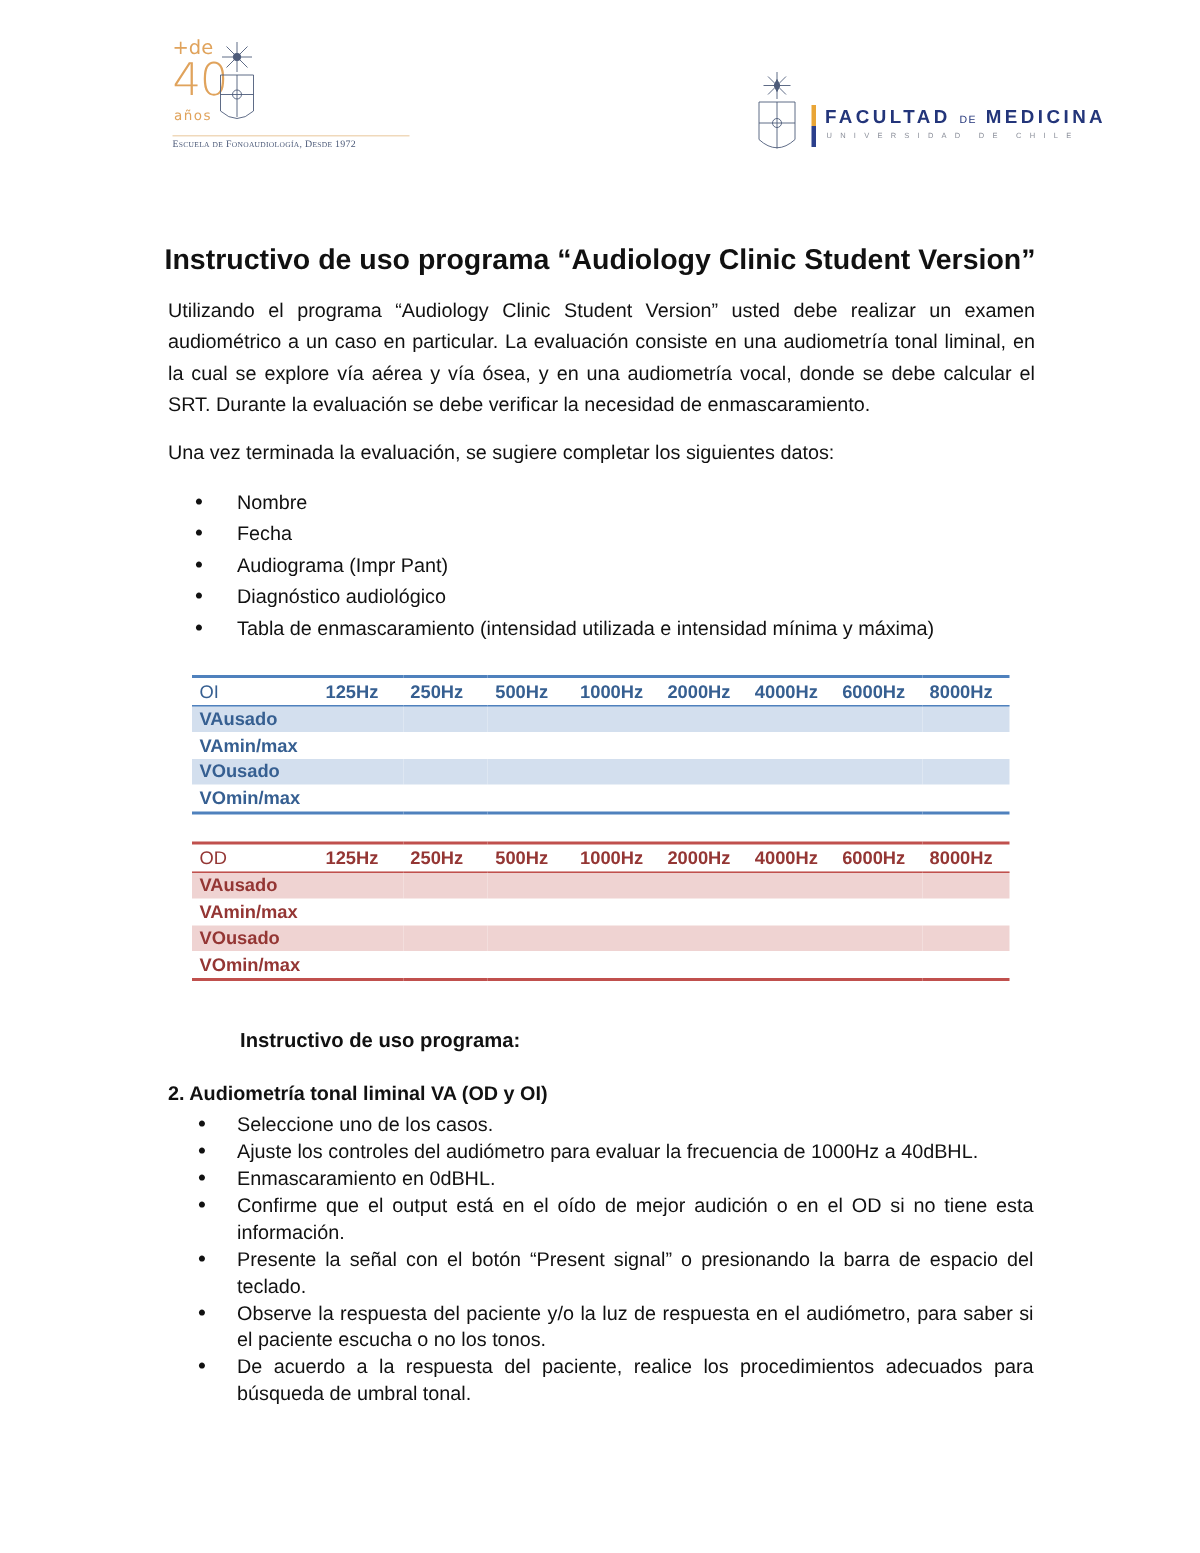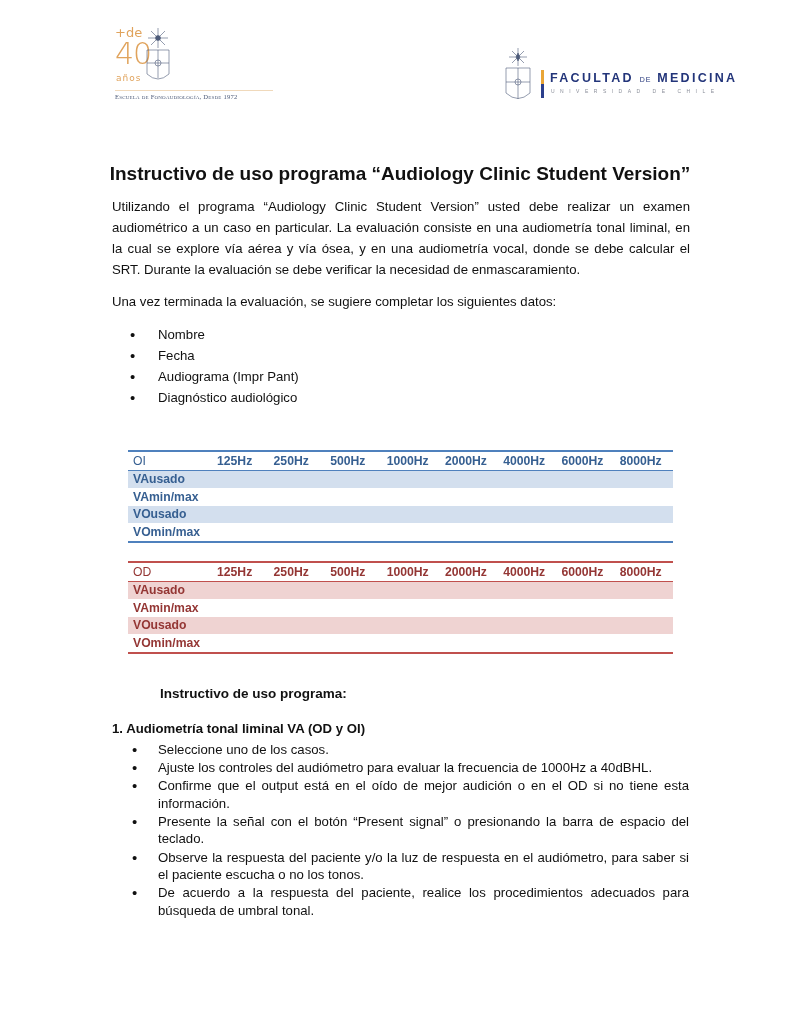--- a/index.html
+++ b/index.html
@@ -110,20 +110,21 @@
 
   <div class="title">Instructivo de uso programa “Audiology Clinic Student Version”</div>
   <div class="para p1">Utilizando el programa “Audiology Clinic Student Version” usted debe realizar un examen audiométrico a un caso en particular. La evaluación consiste en una audiometría tonal liminal, en la cual se explore vía aérea y vía ósea, y en una audiometría vocal, donde se debe calcular el SRT. Durante la evaluación se debe verificar la necesidad de enmascaramiento.</div>
   <div class="para p2">Una vez terminada la evaluación, se sugiere completar los siguientes datos:</div>
 
   <ul class="blist">
     <li>Nombre</li>
     <li>Fecha</li>
     <li>Audiograma (Impr Pant)</li>
     <li>Diagnóstico audiológico</li>
+    <li>Tabla de enmascaramiento (intensidad utilizada e intensidad mínima y máxima)</li>
   </ul>
 
   <table class="mtable t-oi">
     <thead>
       <tr>
         <th class="col0 hdr-first">OI</th>
         <th class="colf">125Hz</th>
         <th class="colf">250Hz</th>
         <th class="colf">500Hz</th>
         <th class="colf">1000Hz</th>
@@ -237,22 +238,23 @@
           <td></td>
           <td></td>
           <td></td>
           <td></td>
           <td></td>
       </tr>
     </tbody>
   </table>
 
   <div class="h2">Instructivo de uso programa:</div>
-  <div class="h3">1. Audiometría tonal liminal VA (OD y OI)</div>
+  <div class="h3">2. Audiometría tonal liminal VA (OD y OI)</div>
   <ul class="steps">
     <li>Seleccione uno de los casos.</li>
     <li>Ajuste los controles del audiómetro  para evaluar la frecuencia de 1000Hz a 40dBHL.</li>
+    <li>Enmascaramiento en 0dBHL.</li>
     <li>Confirme que el output está en el oído de mejor audición o en el OD si no tiene esta información.</li>
     <li>Presente la señal con el botón “Present signal” o presionando la barra de espacio del teclado.</li>
     <li>Observe la respuesta del paciente y/o la luz de respuesta en el audiómetro, para saber si el paciente escucha o no los tonos.</li>
     <li>De acuerdo a la respuesta del paciente, realice los procedimientos adecuados para búsqueda de umbral tonal.</li>
   </ul>
 </div>
 
 </body></html>

